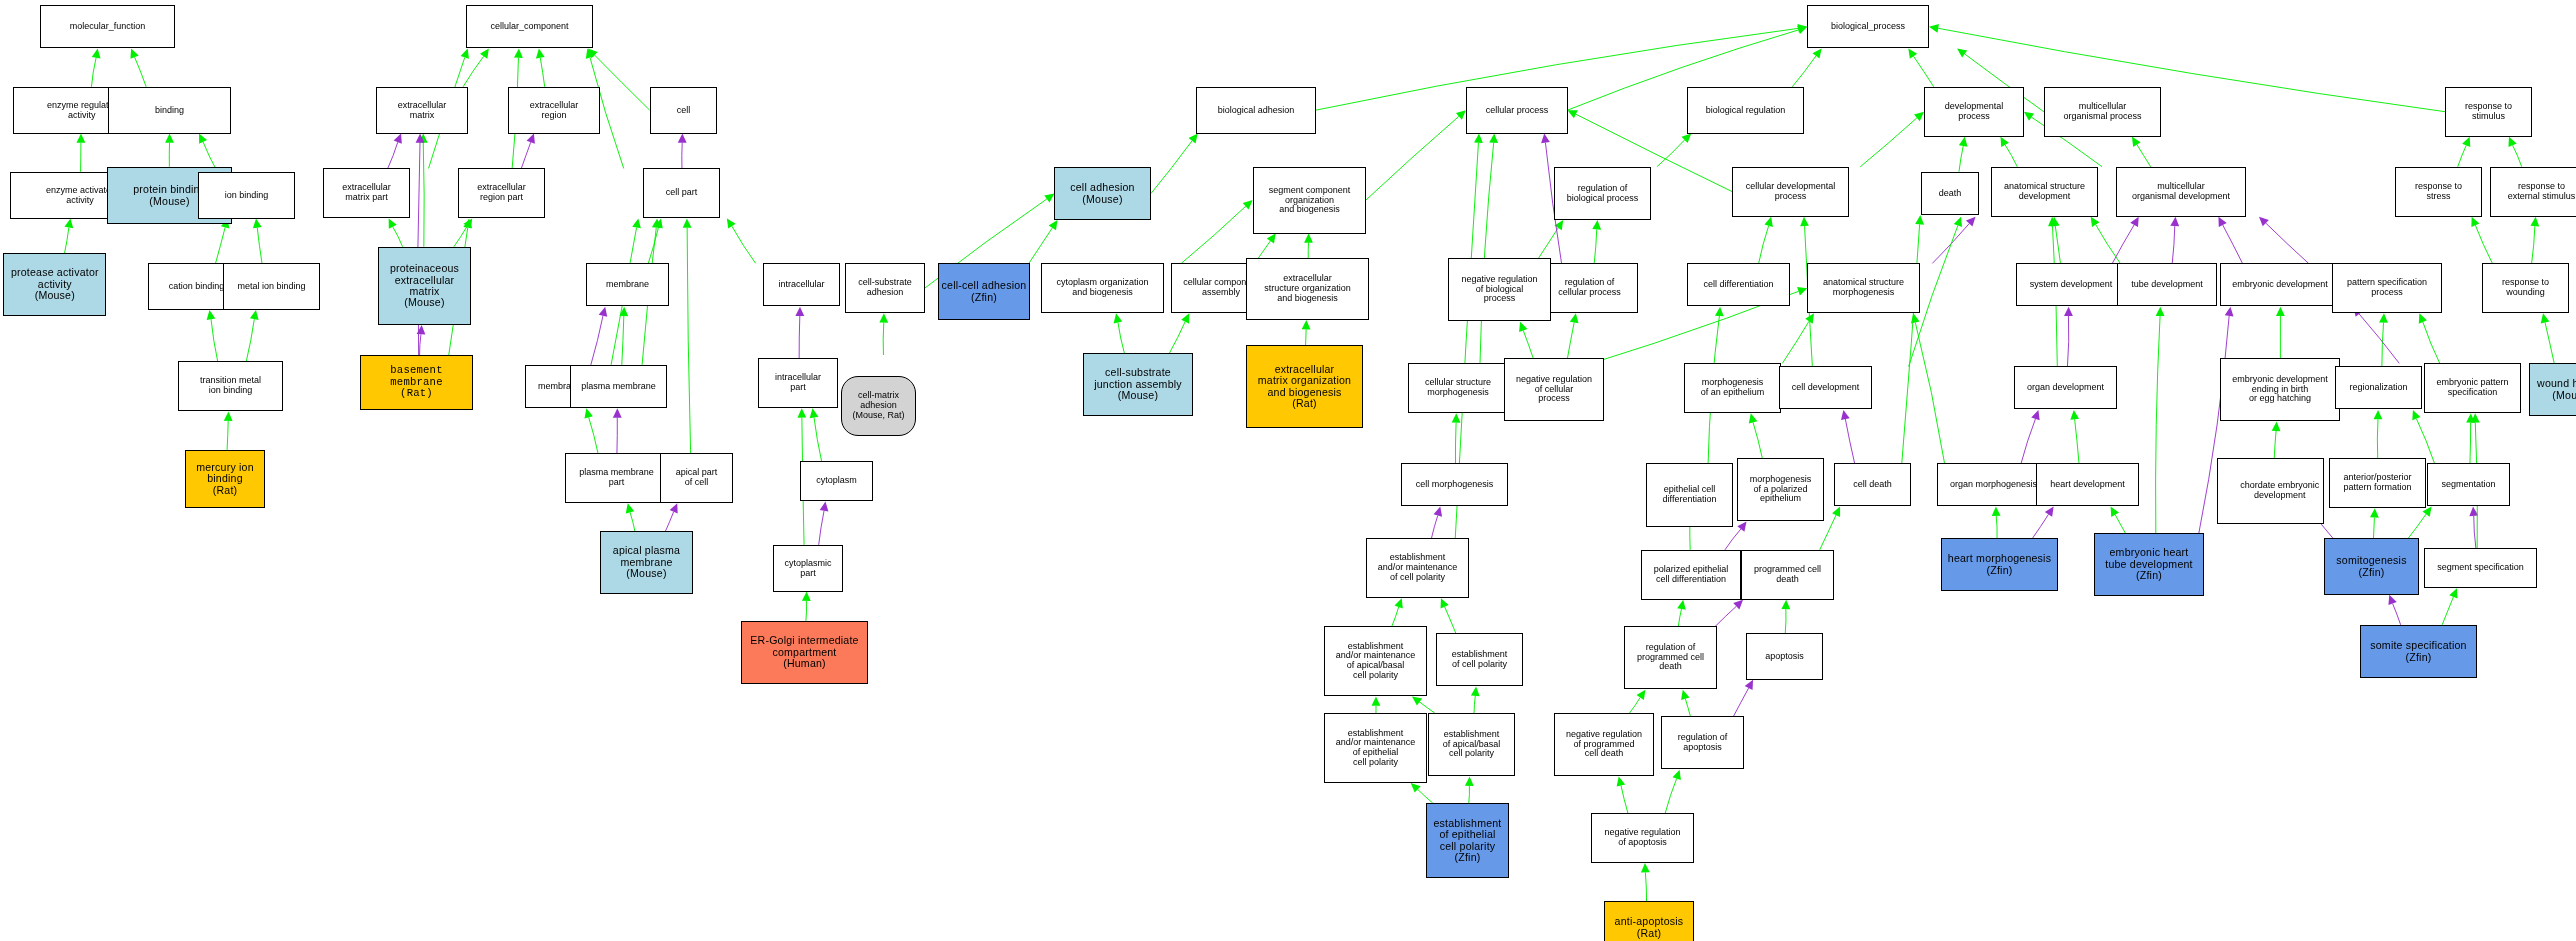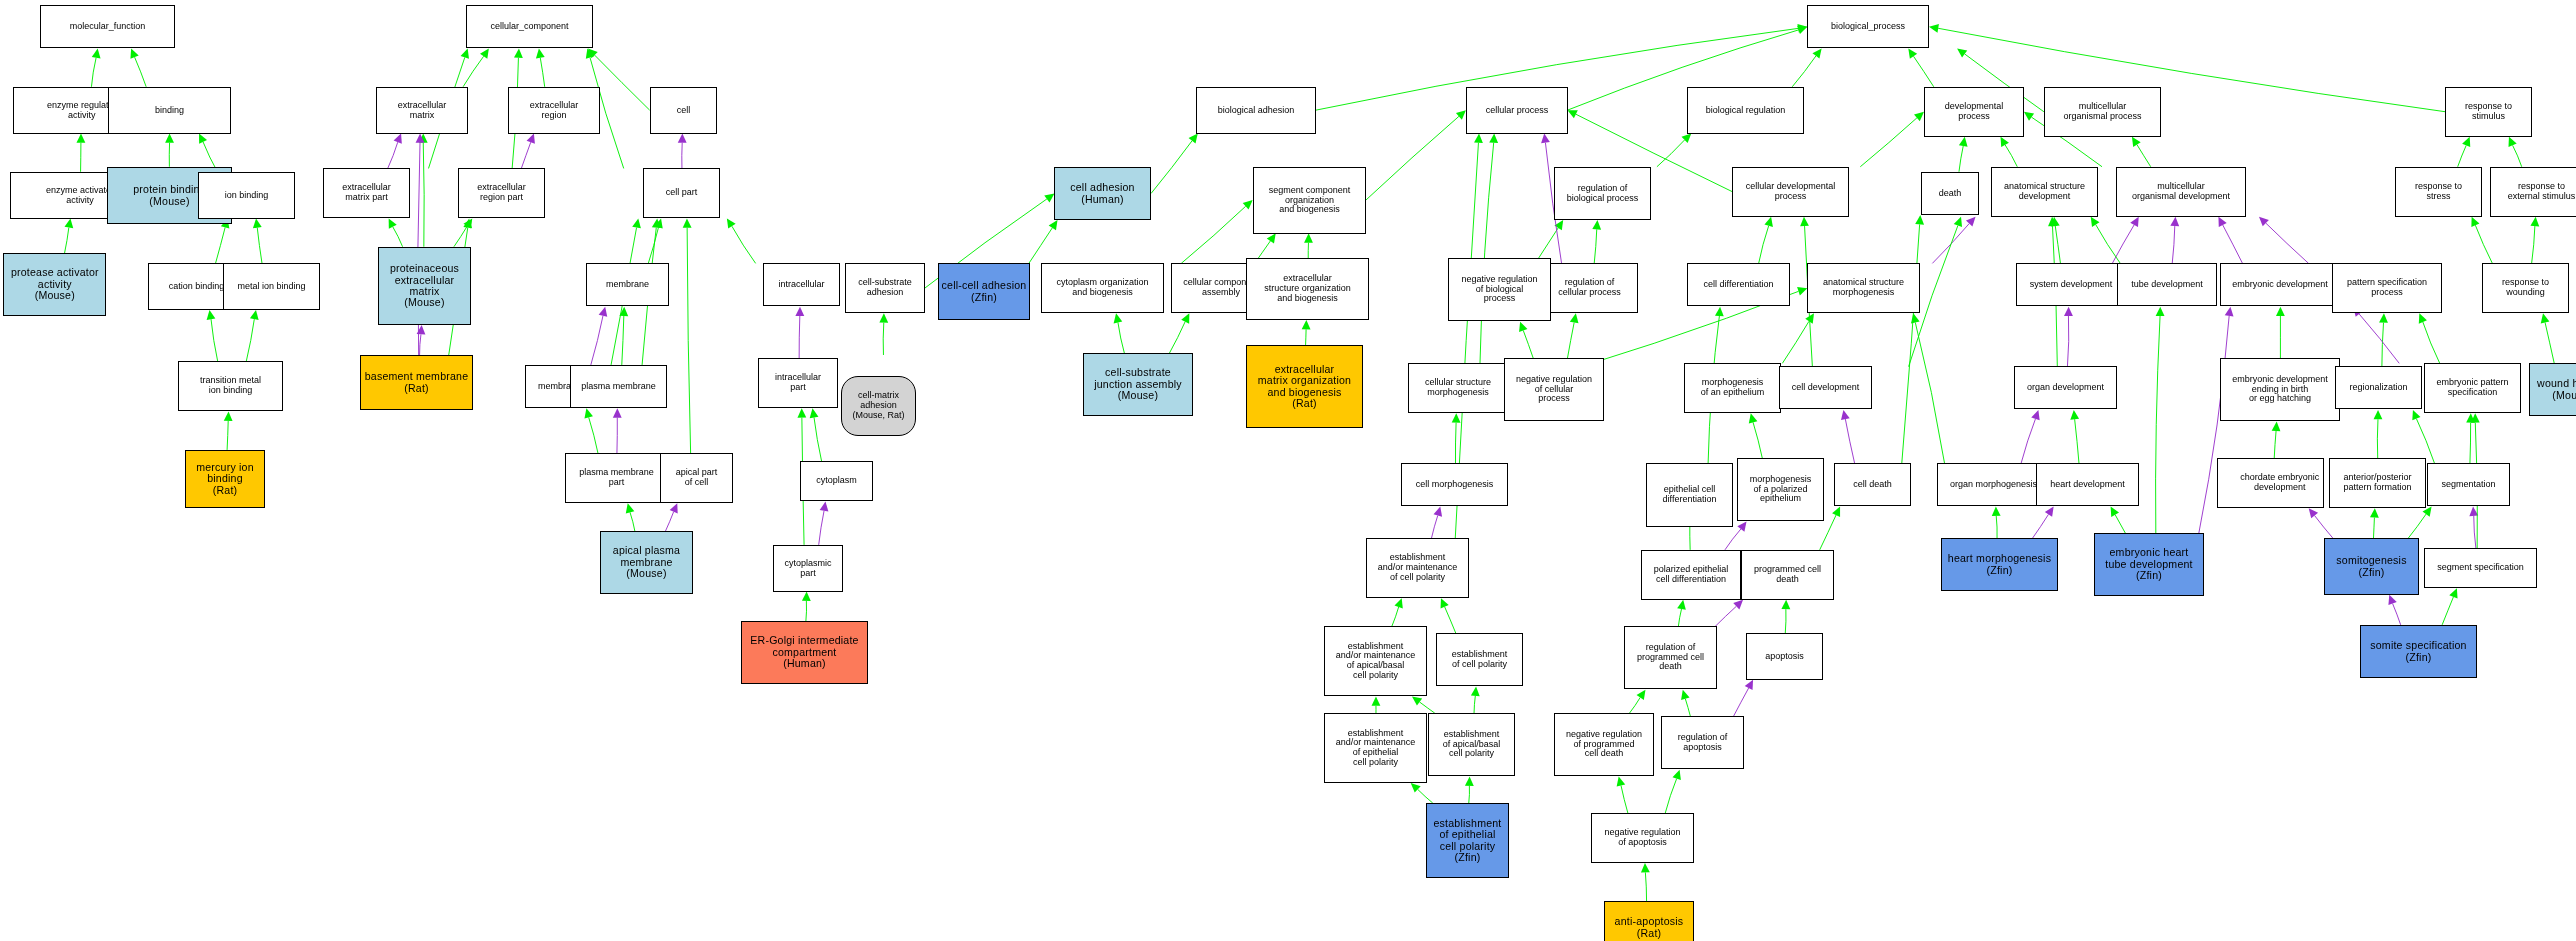--- a/index.html
+++ b/index.html
@@ -397,21 +397,21 @@
         <span>intracellular</span>
       </div>
       <div class="node c-white sz-sm" style="left: 845px; top: 263px; width: 80px; height: 50px;">
         <span>cell-substrate
 adhesion</span>
       </div>
       <div class="node c-blue sz-md" style="left: 938px; top: 263px; width: 92px; height: 57px;">
         <span>cell-cell adhesion
 (Zfin)</span>
       </div>
-      <div class="node c-gold sz-md" style="left: 360px; top: 355px; width: 113px; height: 55px;">
+      <div class="node c-gold sz-md" style="left: 360px; top: 355px; width: 113px; height: 55px; font-family: Liberation Mono, monospace;">
         <span>basement membrane
 (Rat)</span>
       </div>
       <div class="node c-white sz-sm" style="left: 525px; top: 365px; width: 87px; height: 43px;">
         <span>membrane part</span>
       </div>
       <div class="node c-white sz-sm" style="left: 570px; top: 365px; width: 97px; height: 43px;">
         <span>plasma membrane</span>
       </div>
       <div class="node c-white sz-sm" style="left: 758px; top: 358px; width: 80px; height: 50px;">
@@ -446,21 +446,21 @@
       <div class="node c-salmon sz-md" style="left: 741px; top: 621px; width: 127px; height: 63px;">
         <span>ER-Golgi intermediate
 compartment
 (Human)</span>
       </div>
       <div class="node c-white sz-sm" style="left: 1196px; top: 87px; width: 120px; height: 47px;">
         <span>biological adhesion</span>
       </div>
       <div class="node c-lightblue sz-md" style="left: 1054px; top: 167px; width: 97px; height: 53px;">
         <span>cell adhesion
-(Human)</span>
+(Mouse)</span>
       </div>
       <div class="node c-white sz-sm" style="left: 1253px; top: 167px; width: 113px; height: 67px;">
         <span>segment component
 organization
 and biogenesis</span>
       </div>
       <div class="node c-white sz-sm" style="left: 1041px; top: 263px; width: 123px; height: 50px; align-items: center;">
         <span>cytoplasm organization
 and biogenesis</span>
       </div>
@@ -614,21 +614,21 @@
       </div>
       <div class="node c-white sz-sm" style="left: 1834px; top: 463px; width: 77px; height: 43px;">
         <span>cell death</span>
       </div>
       <div class="node c-white sz-sm" style="left: 1937px; top: 463px; width: 113px; height: 43px;">
         <span>organ morphogenesis</span>
       </div>
       <div class="node c-white sz-sm" style="left: 2036px; top: 463px; width: 103px; height: 43px;">
         <span>heart development</span>
       </div>
-      <div class="node c-white sz-sm" style="left: 2217px; top: 458px; width: 107px; height: 50px; padding-left: 20px;">
+      <div class="node c-white sz-sm" style="left: 2217px; top: 458px; width: 107px; height: 66px; padding-left: 20px;">
         <span>chordate embryonic
 development</span>
       </div>
       <div class="node c-white sz-sm" style="left: 2329px; top: 458px; width: 97px; height: 50px;">
         <span>anterior/posterior
 pattern formation</span>
       </div>
       <div class="node c-white sz-sm" style="left: 2427px; top: 463px; width: 83px; height: 43px;">
         <span>segmentation</span>
       </div>

